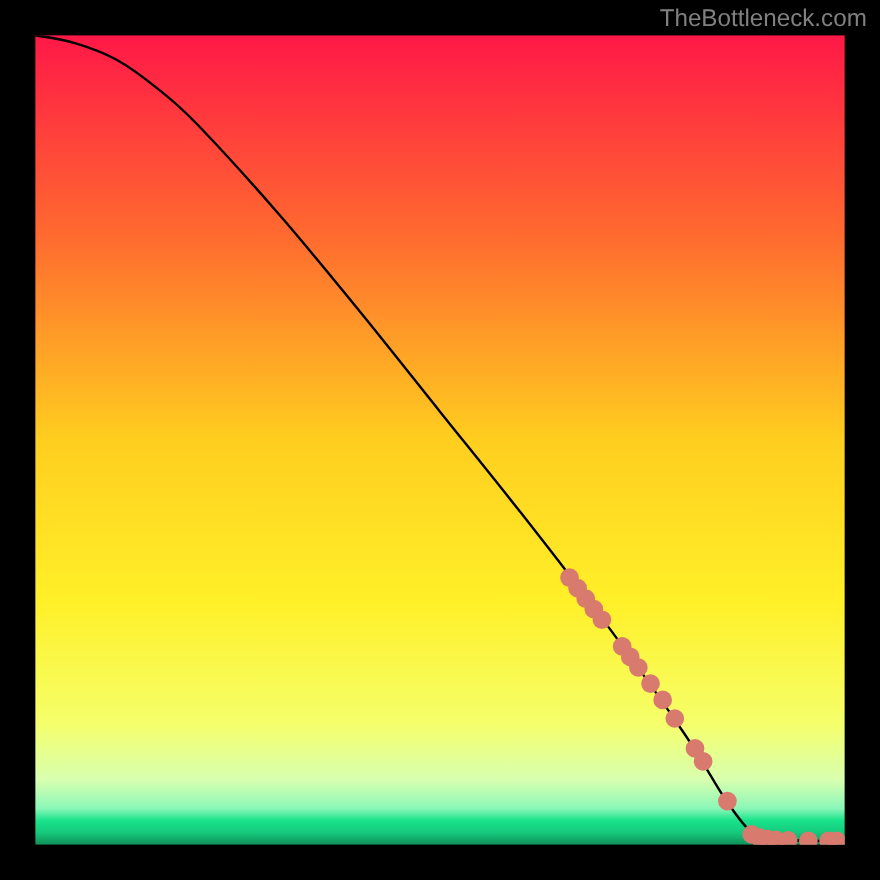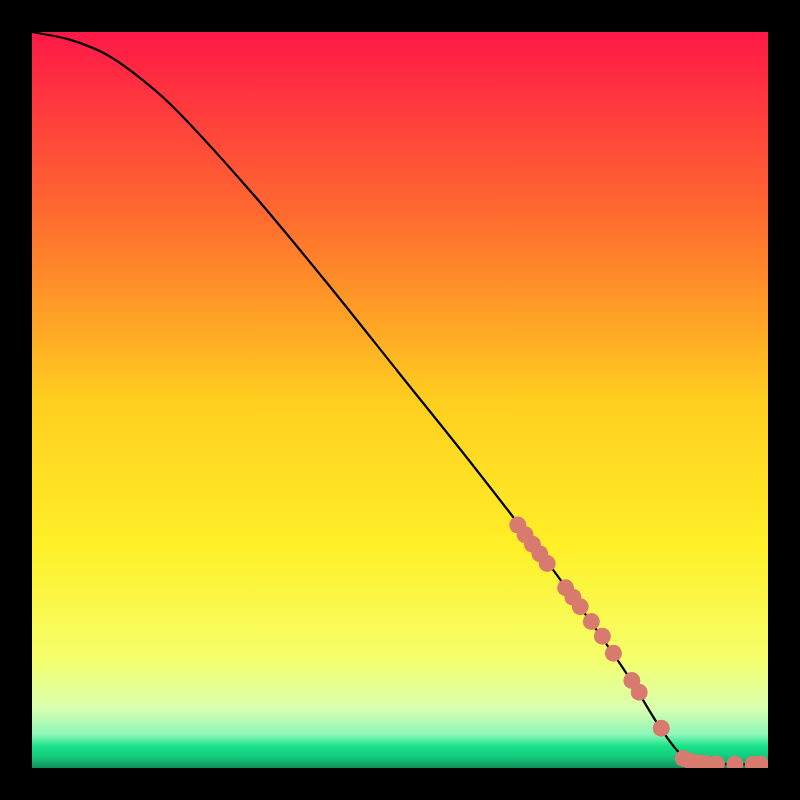--- a/index.html
+++ b/index.html
@@ -34,20 +34,21 @@
     height: 736px;
   }
   svg {
     display: block;
   }
 </style>
 </head>
 <body>
 
 <div class="frame">
+  <div class="watermark">TheBottleneck.com</div>
   <div class="plot">
     <svg id="chart-svg" width="736" height="736" viewBox="0 0 736 736">
         <defs>
           <linearGradient id="bg-grad" x1="0" y1="0" x2="0" y2="1">
             <stop offset="0%" stop-color="#ff1847"></stop>
             <stop offset="25%" stop-color="#ff6b2f"></stop>
             <stop offset="50%" stop-color="#ffce1f"></stop>
             <stop offset="70%" stop-color="#fff028"></stop>
             <stop offset="85%" stop-color="#f5ff6a"></stop>
             <stop offset="92%" stop-color="#d8ffb0"></stop>

